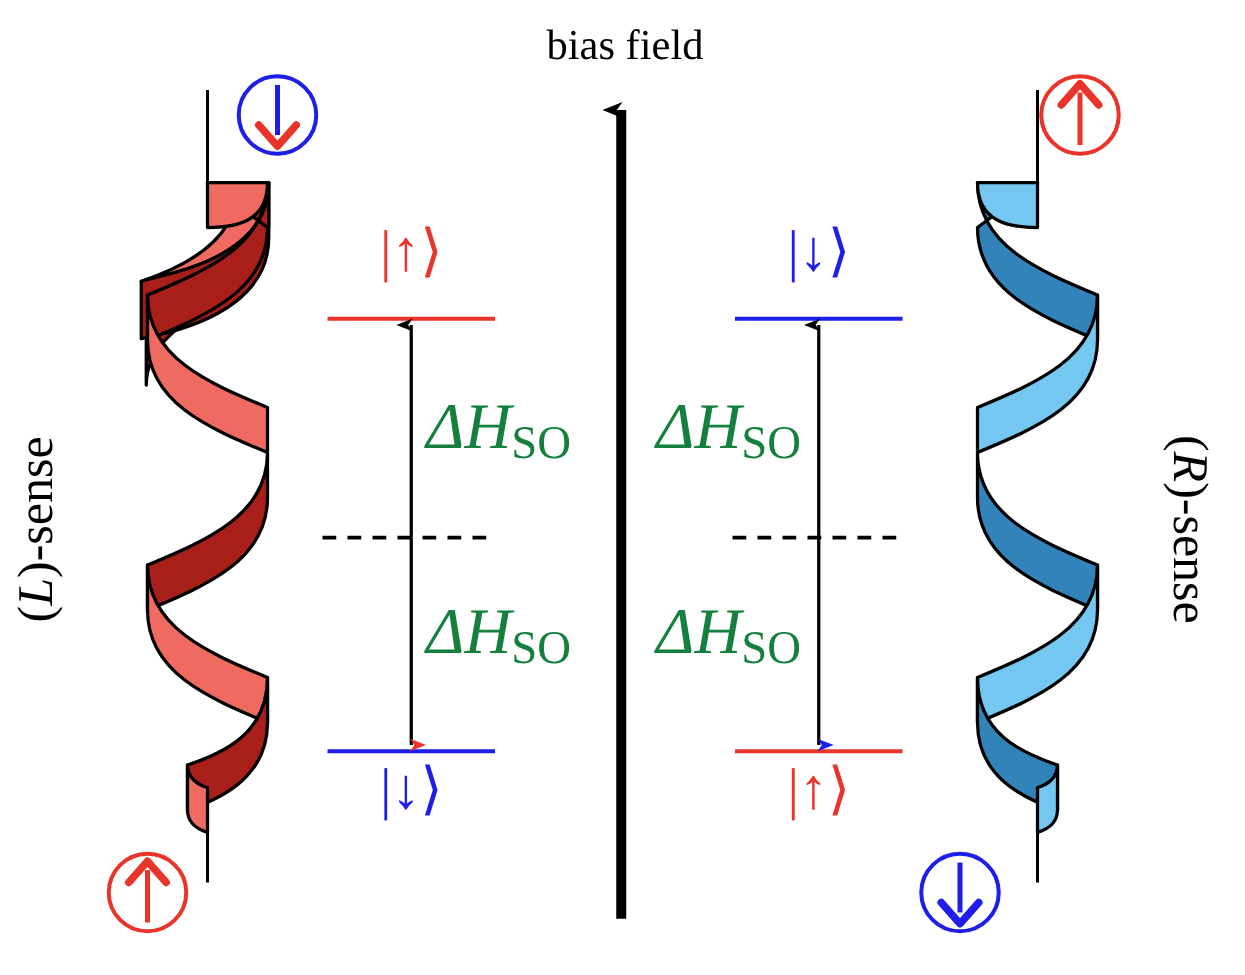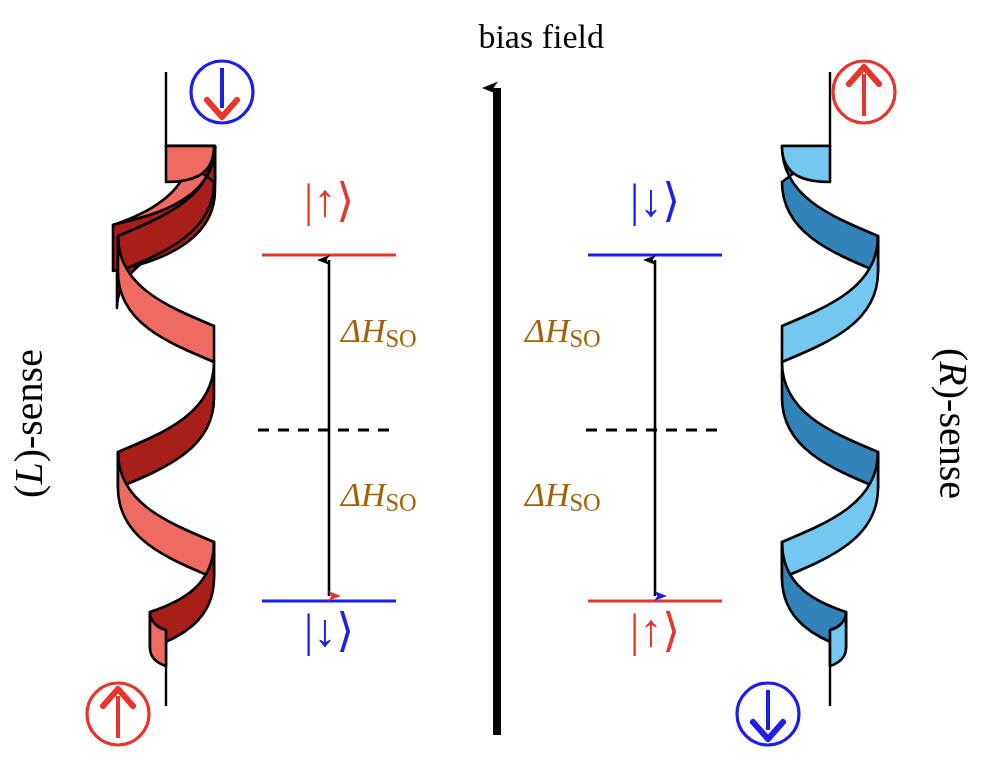--- a/index.html
+++ b/index.html
@@ -47,42 +47,42 @@
   .sense-label .italic-letter {
     font-style: italic;
   }
 
   
   .bias-caption {
     position: absolute;
     left: 396px;
     top: 18px;
     width: 208px;
-    text-align: right;
+    text-align: center;
     font-family: "Liberation Serif", serif;
     font-size: 34px;
     color: #000000;
   }
 
   
   .ket {
     position: absolute;
     font-family: "Liberation Serif", serif;
     font-size: 46px;
     width: 140px;
     text-align: center;
     line-height: 1;
   }
 
   
   .dhso {
     position: absolute;
     font-family: "Liberation Serif", serif;
-    font-size: 34px;
-    color: #a16207;
+    font-size: 52px;
+    color: #15803d;
     white-space: nowrap;
   }
   .dhso .var { font-style: italic; }
   .dhso .sub {
     font-size: 0.72em;
     vertical-align: -0.22em;
     font-style: normal;
   }
 
   svg { display: block; }

